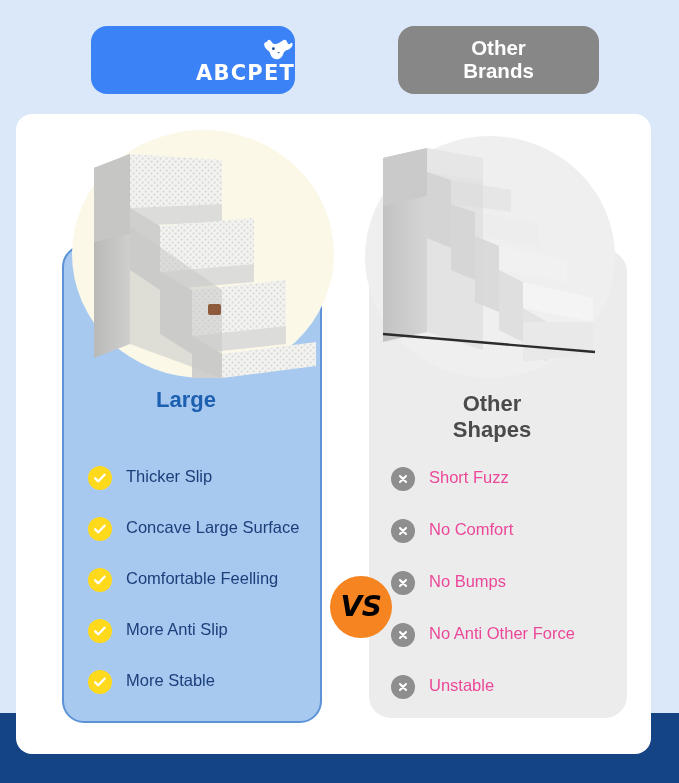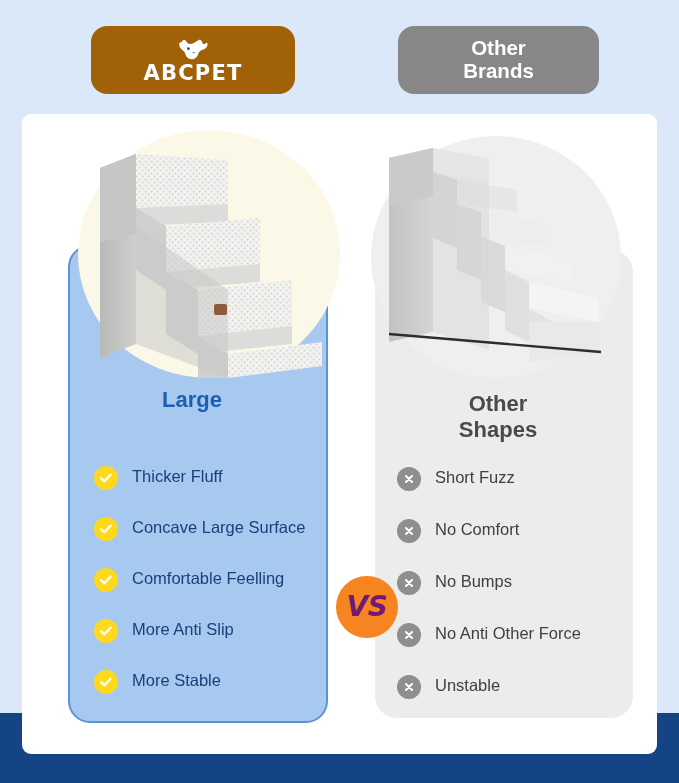--- a/index.html
+++ b/index.html
@@ -38,22 +38,23 @@
     height: 68px;
     border-radius: 16px;
     display: flex;
     flex-direction: column;
     align-items: center;
     justify-content: center;
   }
   .pill-brand {
     left: 91px;
     width: 204px;
-    background: #a16207;
+    background: #3b82f6;
     padding-top: 2px;
+    align-items: flex-end;
   }
   .pill-other {
     left: 398px;
     width: 201px;
     background: #878787;
   }
   .brand-mark {
     width: 34px;
     height: 24px;
     display: block;
@@ -71,26 +72,26 @@
     color: #ffffff;
     font-size: 20.5px;
     font-weight: 700;
     line-height: 1.12;
     text-align: center;
   }
 
   
   .main-card {
     position: absolute;
-    left: 22px;
+    left: 16px;
     top: 114px;
     width: 635px;
     height: 640px;
     background: #ffffff;
-    border-radius: 9px;
+    border-radius: 16px;
   }
 
   
   .col {
     position: absolute;
     top: 0;
     height: 100%;
   }
   .col-left  { left: 20px;  width: 300px; }
   .col-right { left: 331px; width: 290px; }
@@ -180,38 +181,38 @@
   .badge-x     { background: #8e8e8e; }
 
   .badge svg { display: block; }
 
   .feature-text {
     font-size: 16.5px;
     line-height: 1.3;
     font-weight: 500;
   }
   .feature-list-left  .feature-text { color: #1b3f7a; }
-  .feature-list-right .feature-text { color: #404040; }
+  .feature-list-right .feature-text { color: #ec4899; }
 
   
   .vs-badge {
     position: absolute;
     left: 314px;
     top: 462px;
     width: 62px;
     height: 62px;
     border-radius: 50%;
     background: #f68420;
     display: flex;
     align-items: center;
     justify-content: center;
     z-index: 60;
   }
   .vs-text {
-    color: #701a75;
+    color: #000000;
     font-size: 28px;
     font-weight: 800;
     font-style: italic;
     letter-spacing: -0.5px;
     line-height: 1;
     font-family: "DejaVu Sans", sans-serif;
   }
 </style>
 </head>
 <body>
@@ -285,21 +286,21 @@
     </div>
 
     <div class="feature-list feature-list-left">
 
       <div class="feature-item">
         <span class="badge badge-check">
           <svg width="14" height="14" viewBox="0 0 14 14">
               <path d="M2.2 7.3 L5.3 10.3 L11.6 3.7" stroke="#ffffff" stroke-width="2.3" fill="none" stroke-linecap="round" stroke-linejoin="round"></path>
             </svg>
         </span>
-        <span class="feature-text">Thicker Fluff</span>
+        <span class="feature-text">Thicker Slip</span>
       </div>
 
       <div class="feature-item">
         <span class="badge badge-check">
           <svg width="14" height="14" viewBox="0 0 14 14">
               <path d="M2.2 7.3 L5.3 10.3 L11.6 3.7" stroke="#ffffff" stroke-width="2.3" fill="none" stroke-linecap="round" stroke-linejoin="round"></path>
             </svg>
         </span>
         <span class="feature-text">Concave Large Surface</span>
       </div>

